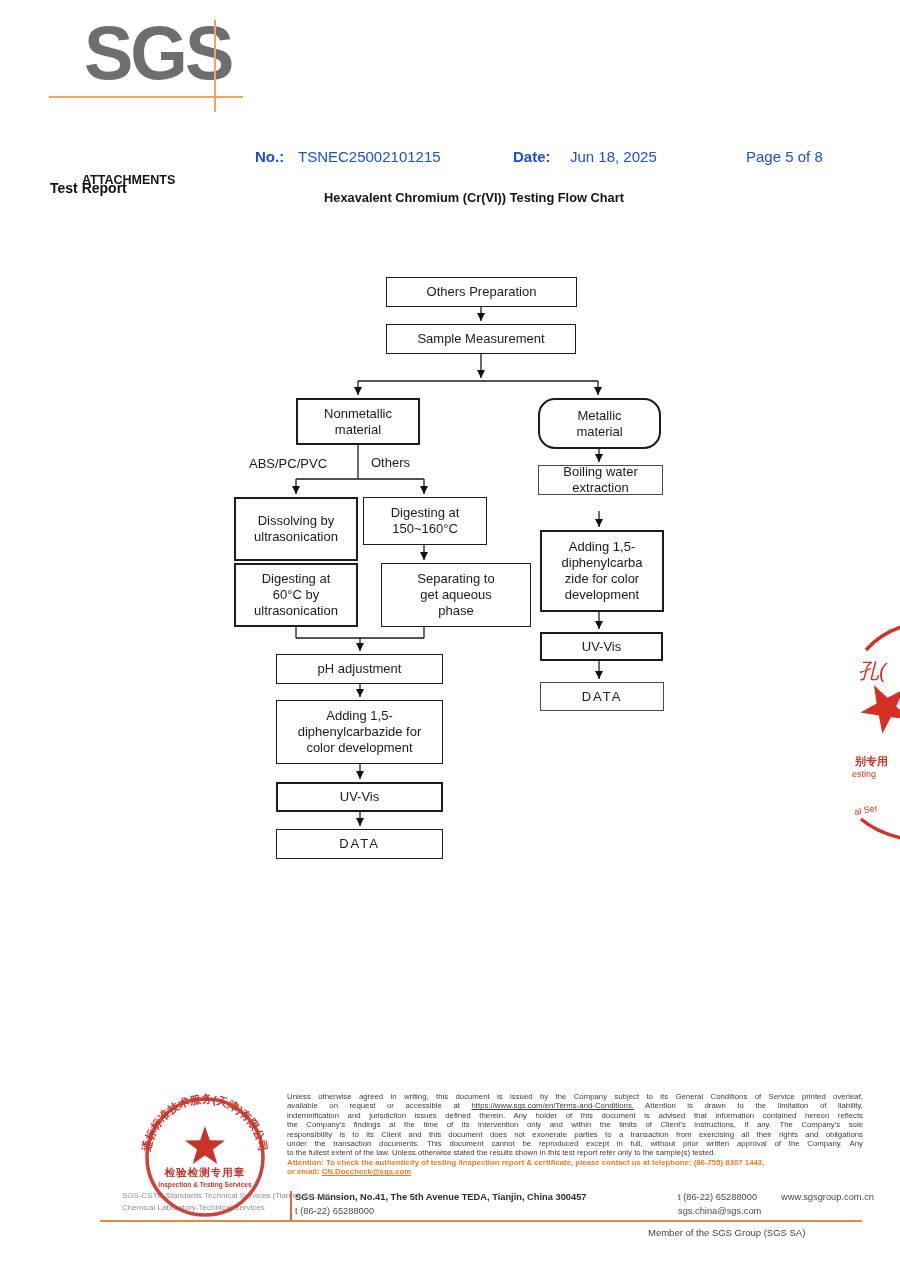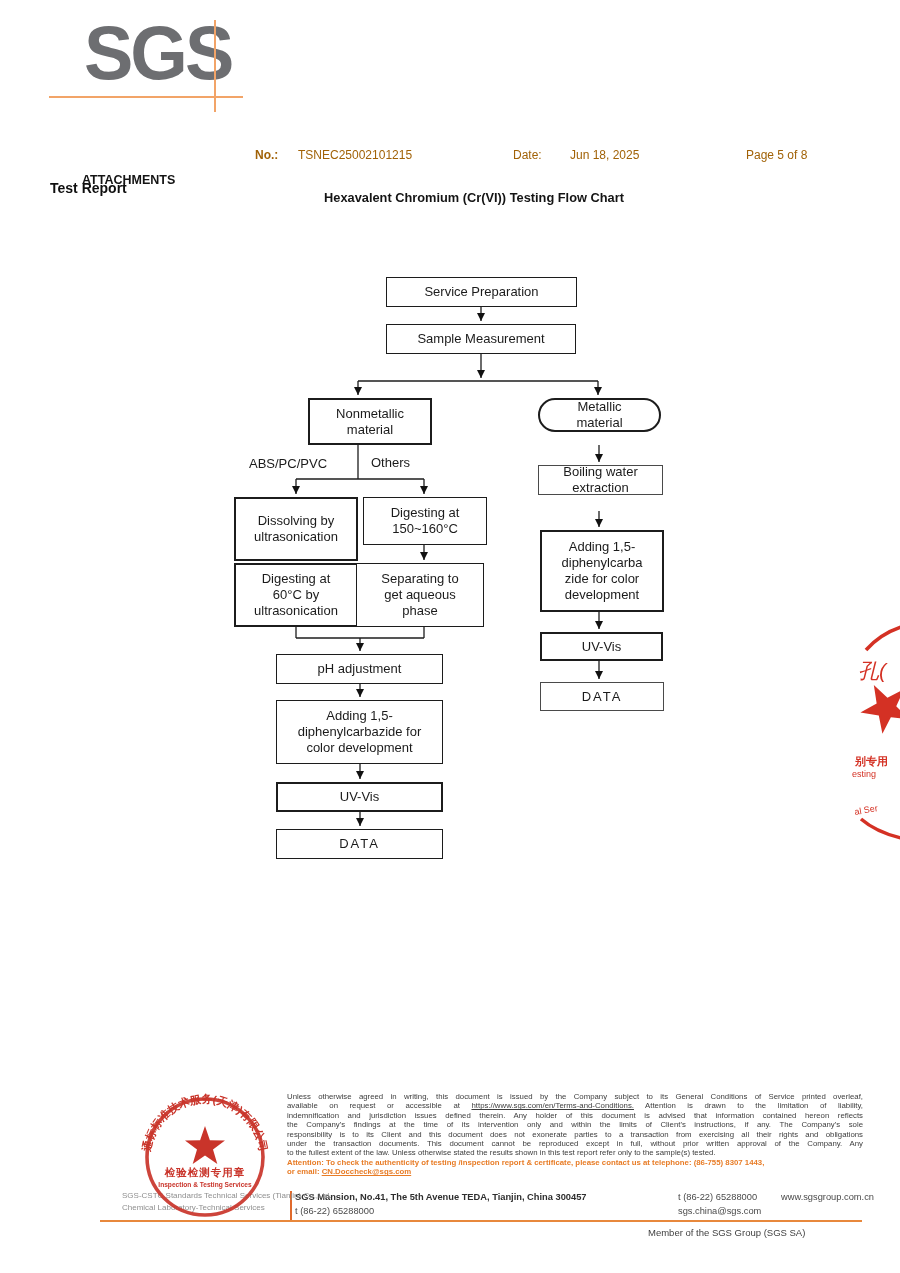--- a/index.html
+++ b/index.html
@@ -5,43 +5,43 @@
   html,body{margin:0;padding:0;background:#fff;}
   body{font-family:"Liberation Sans","DejaVu Sans",sans-serif;}
   .page{position:relative;width:900px;height:1273px;background:#ffffff;overflow:hidden;}
   .abs{position:absolute;}
 
   
   .logo-text{left:84px;top:16px;font-size:74px;font-weight:700;color:#6d6e71;letter-spacing:-3px;line-height:1;transform:scaleY(1.02);}
   .logo-hline{left:49px;top:96px;width:194px;height:2px;background:#f2a468;}
   .logo-vline{left:214px;top:20px;width:2px;height:92px;background:#f2a468;}
   .report-title{left:50px;top:144px;font-size:14px;font-weight:700;color:#0f0f0f;margin-top:36px;}
-  .meta{top:148px;font-size:12px;color:#a16207;}
+  .meta{top:148px;font-size:15px;color:#1d4ed8;}
   .no-label{left:255px;font-weight:700;}
   .no-value{left:298px;}
-  .date-label{left:513px;font-weight:400;}
+  .date-label{left:513px;font-weight:700;}
   .date-value{left:570px;}
   .page-info{left:746px;}
   .attachments{left:82px;top:173px;font-size:12.5px;font-weight:700;color:#141414;}
   .chart-title{left:0;top:190px;width:900px;text-align:center;font-size:12.8px;font-weight:700;color:#141414;padding-left:24px;}
 
   
   .fc-box{position:absolute;display:flex;align-items:center;justify-content:center;text-align:center;
           background:#fff;border:1.5px solid #1c1c1c;color:#1b1b1b;font-size:13px;line-height:1.22;
           white-space:pre-line;box-sizing:border-box;}
   .bd2{border-width:2px;}
   .bd1{border-width:1px;border-color:#4a4a4a;}
   .b-sample-prep{left:386px;top:277px;width:191px;height:30px;}
   .b-sample-meas{left:386px;top:324px;width:190px;height:30px;}
-  .b-nonmetallic{left:308px;top:398px;width:124px;height:47px;}
-  .b-metallic{left:538px;top:398px;width:123px;height:34px;border-radius:17px;}
+  .b-nonmetallic{left:296px;top:398px;width:124px;height:47px;}
+  .b-metallic{left:538px;top:398px;width:123px;height:51px;border-radius:17px;}
   .b-dissolving{left:234px;top:497px;width:124px;height:64px;}
   .b-digesting150{left:363px;top:497px;width:124px;height:48px;}
   .b-digesting60{left:234px;top:563px;width:124px;height:64px;}
-  .b-separating{left:356px;top:563px;width:128px;height:64px;}
+  .b-separating{left:381px;top:563px;width:150px;height:64px;}
   .b-ph{left:276px;top:654px;width:167px;height:30px;}
   .b-adding-left{left:276px;top:700px;width:167px;height:64px;}
   .b-uvvis-left{left:276px;top:782px;width:167px;height:30px;}
   .b-data-left{left:276px;top:829px;width:167px;height:30px;letter-spacing:2px;}
   .b-boiling{left:538px;top:465px;width:125px;height:30px;}
   .b-adding-right{left:540px;top:530px;width:124px;height:82px;}
   .b-uvvis-right{left:540px;top:632px;width:123px;height:29px;}
   .b-data-right{left:540px;top:682px;width:124px;height:29px;letter-spacing:2px;}
   .branch-label{position:absolute;font-size:13px;color:#1b1b1b;}
   .lbl-abs{left:249px;top:456px;}
@@ -112,21 +112,21 @@
       <line x1="360" y1="684" x2="360" y2="697" marker-end="url(#arw)"></line>
       <line x1="360" y1="764" x2="360" y2="779" marker-end="url(#arw)"></line>
       <line x1="360" y1="812" x2="360" y2="826" marker-end="url(#arw)"></line>
       <line x1="599" y1="445" x2="599" y2="462" marker-end="url(#arw)"></line>
       <line x1="599" y1="511" x2="599" y2="527" marker-end="url(#arw)"></line>
       <line x1="599" y1="612" x2="599" y2="629" marker-end="url(#arw)"></line>
       <line x1="599" y1="661" x2="599" y2="679" marker-end="url(#arw)"></line>
     </g>
   </svg>
 
-  <div class="fc-box b-sample-prep">Service Preparation</div>
+  <div class="fc-box b-sample-prep">Others Preparation</div>
   <div class="fc-box b-sample-meas">Sample Measurement</div>
   <div class="fc-box bd2 b-nonmetallic">Nonmetallic
 material</div>
   <div class="fc-box bd2 b-metallic">Metallic
 material</div>
   <div class="branch-label lbl-abs">ABS/PC/PVC</div>
   <div class="branch-label lbl-others">Others</div>
   <div class="fc-box bd2 b-dissolving">Dissolving by
 ultrasonication</div>
   <div class="fc-box b-digesting150">Digesting at

